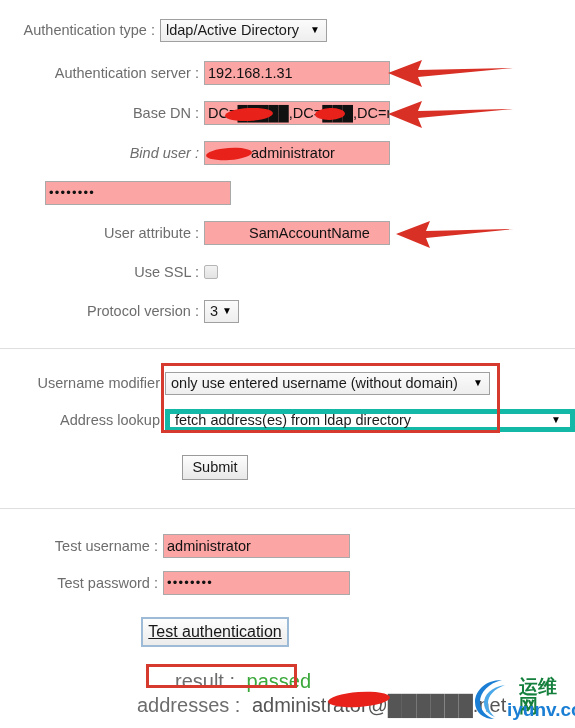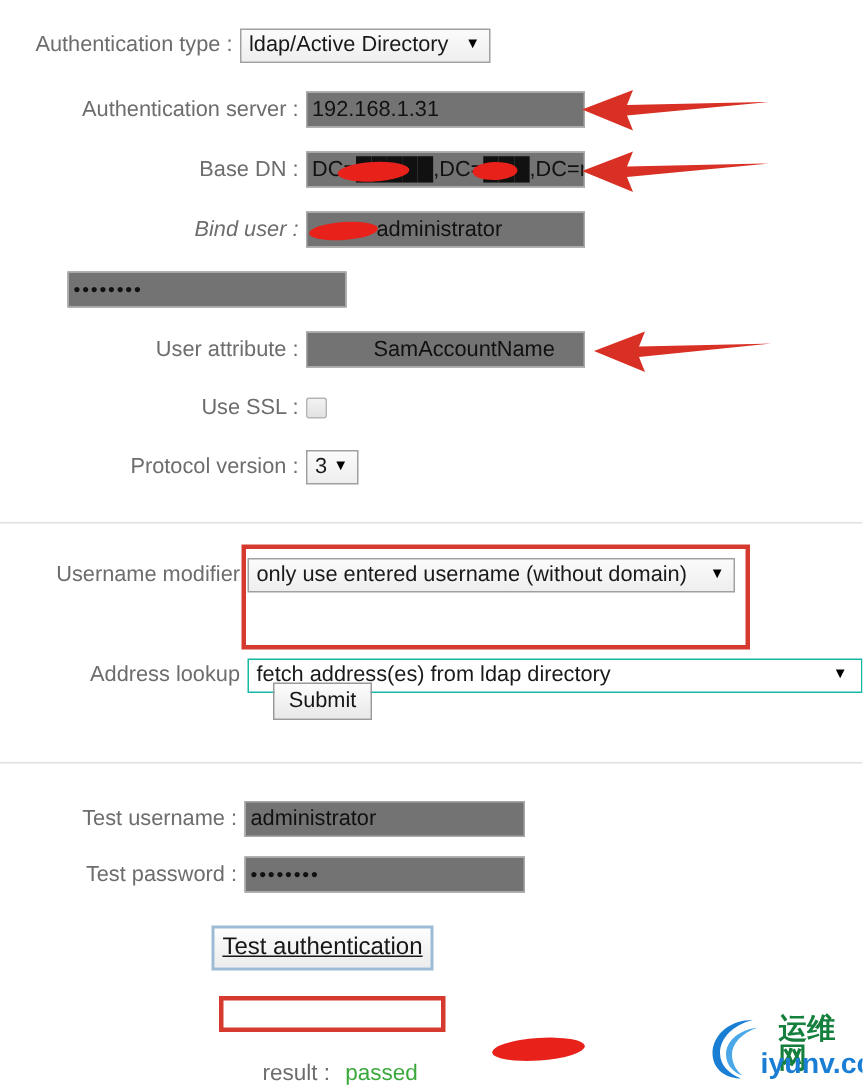--- a/index.html
+++ b/index.html
@@ -29,21 +29,21 @@
     font-size: 14.5px;
     text-align: right;
     white-space: nowrap;
     line-height: 1;
     padding-right: 5px;
   }
 
   
   .inp {
     border: 1px solid #a9a9a9;
-    background: #737373;
+    background: #fca5a5;
     height: 24px;
     font-size: 14.5px;
     font-family: "Liberation Sans", sans-serif;
     color: #111;
     padding: 0 3px;
     line-height: 22px;
     outline: none;
   }
   .inp.pw {
     letter-spacing: 1.2px;
@@ -68,21 +68,21 @@
     position: absolute;
     right: 6px;
     top: 50%;
     transform: translateY(-50%);
     font-size: 10px;
     color: #000;
     line-height: 1;
   }
   .sel.plain {
     background: #ffffff;
-    border: 1px solid #14b8a6;
+    border: 5px solid #14b8a6;
   }
 
   
   .cbx {
     width: 14px; height: 14px;
     border: 1px solid #b5b5b5;
     border-radius: 2px;
     background: linear-gradient(#f2f2f2, #e3e3e3);
   }
 
@@ -128,25 +128,24 @@
   
   .smear {
     position: absolute;
     background: #e8211b;
     border-radius: 50%;
   }
 
   
   .resline {
     position: absolute;
-    font-size: 15px;
+    font-size: 20px;
     color: #6d6d6d;
     white-space: nowrap;
     line-height: 1;
-    margin-top: 37px;
   }
   .ok { color: #3aa83a; }
   .resval { color: #555; }
 
   
   #logo { position: absolute; }
   .logo-cn {
     position: absolute;
     left: 47px; top: 1px;
     font-size: 19px;
@@ -219,21 +218,21 @@
   <div class="divider" style="top:348px;"></div>
 
   <div class="row" style="left:20px; top:371px;">
     <span class="lbl" style="width:145px;">Username modifier</span>
     <div class="sel" style="width:325px;">
       <span>only use entered username (without domain)</span>
       <span class="caret">▼</span>
     </div>
   </div>
 
-  <div class="row" style="left:20px; top:408px;margin-top:30px;">
+  <div class="row" style="left:20px; top:408px;">
     <span class="lbl" style="width:145px;">Address lookup</span>
     <div class="sel plain" style="width:410px;">
       <span>fetch address(es) from ldap directory</span>
       <span class="caret" style="right:9px;">▼</span>
     </div>
   </div>
 
   <div class="redbox" style="left:161px; top:363px; width:339px; height:70px;"></div>
 
   <div class="btn" style="position:absolute; left:182px; top:455px; width:66px; height:25px;">Submit</div>

